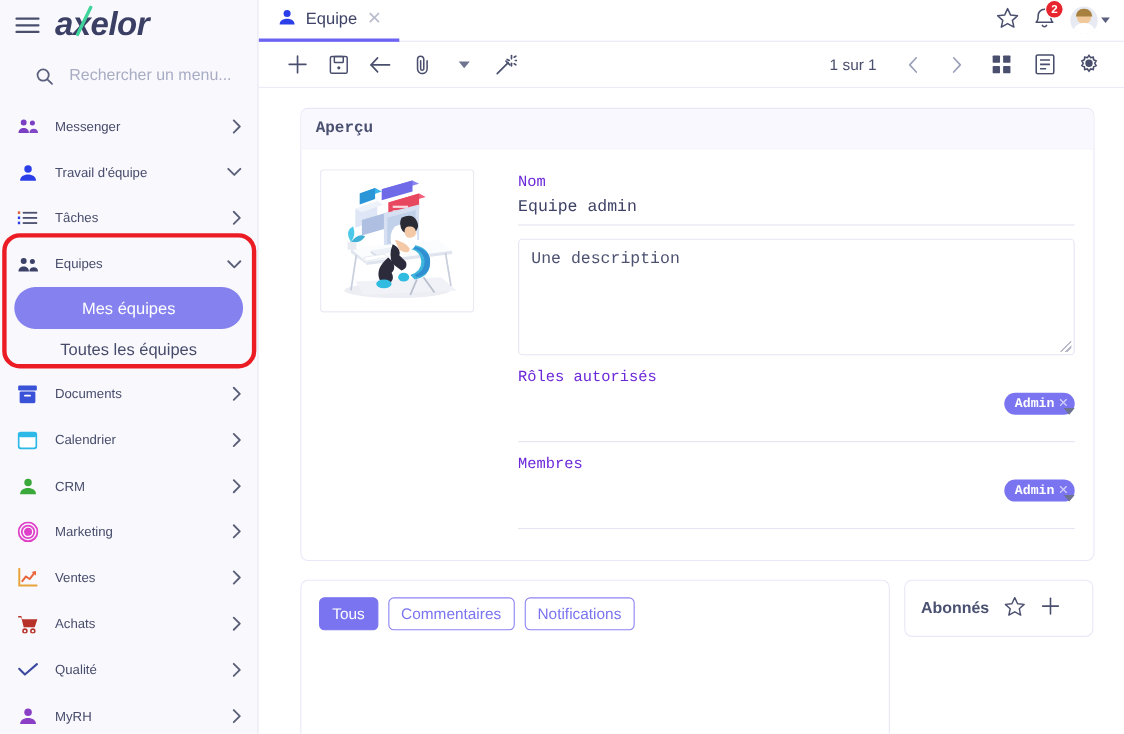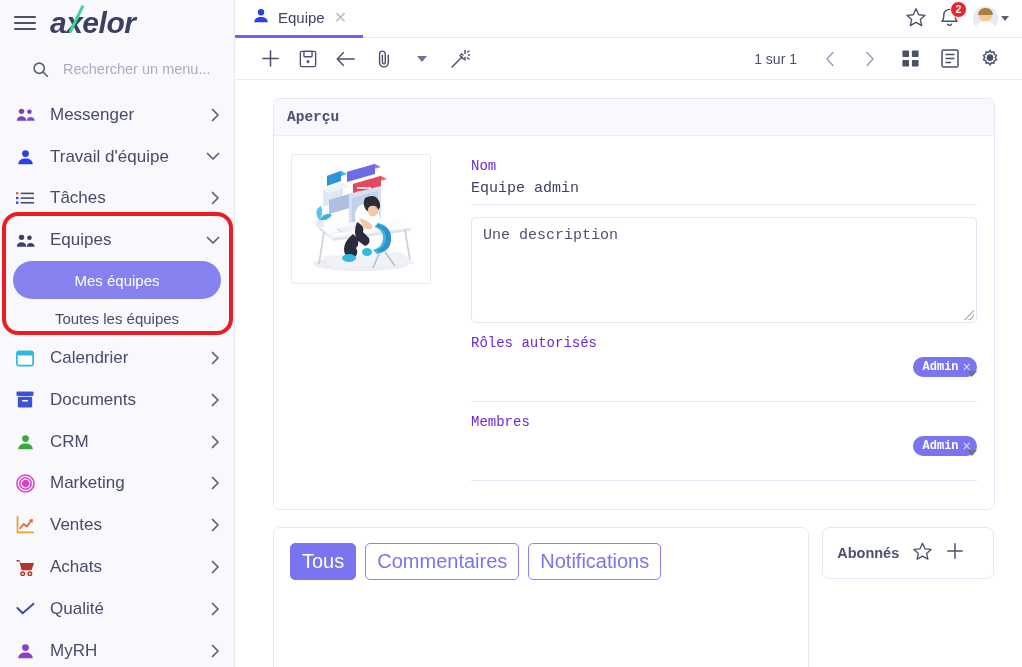--- a/index.html
+++ b/index.html
@@ -39,21 +39,21 @@
     font-family: "Liberation Sans", sans-serif; font-size: 14.5px; color: #5a5f7d; width: 170px;
   }
   .sb-search input::placeholder { color: #a9adc4; }
 
   .sb-list { margin-top: 4px; }
   .sb-item {
     display: flex; align-items: center; height: 41.8px;
     padding: 0 14px; cursor: pointer; position: relative;
   }
   .sb-item .ic { width: 22px; margin-right: 14px; display: flex; justify-content: center; align-items: center; }
-  .sb-item .lbl { font-size: 17px; color: #474c6b; flex: 1; }
+  .sb-item .lbl { font-size: 12px; color: #474c6b; flex: 1; }
   .sb-item .chev { color: #5b6079; font-size: 13px; display:flex; align-items:center; }
   .chev svg { display:block; }
 
   .sb-sub { padding: 0 13px; }
   .sb-sub-item {
     height: 38px; display: flex; align-items: center; justify-content: center;
     font-size: 15px; color: #474c6b; border-radius: 19px; cursor: pointer;
   }
   .sb-sub-item.active { background: #8582f0; color: #ffffff; }
 
@@ -155,21 +155,21 @@
   .chipline .dd { margin-left: auto; }
   .caret-dd { width: 0; height: 0; border-left: 5px solid transparent; border-right: 5px solid transparent; border-top: 6px solid #6e7390; cursor:pointer; }
 
   .lower { display: flex; gap: 13px; }
   .comment-panel {
     width: 537px; border: 1px solid #e9e7f7; border-radius: 7px; background: #fff;
     padding: 15px 16px 20px 16px; height: 175px;
   }
   .ctabs { display: flex; gap: 9px; margin-bottom: 13px; }
   .ctab {
-    font-size: 20px; padding: 6px 11px; border-radius: 5px; cursor: pointer;
+    font-size: 14px; padding: 6px 11px; border-radius: 5px; cursor: pointer;
     border: 1px solid #8a84f2; color: #7a74f0; background: #fff; text-align: center;
   }
   .ctab.active { background: #7a74f0; color: #fff; border-color: #7a74f0; }
   .cinput {
     border: 1px solid #e6e4f2; border-radius: 4px; height: 39px; position: relative;
     padding: 9px 11px; font-size: 14.5px; color: #b4b7c8; margin-bottom: 11px;
   }
   .cinput .grip {
     position: absolute; right: 2px; bottom: 2px; width: 9px; height: 9px;
     background:
@@ -296,42 +296,42 @@
         <div class="sb-sub-item active">
           <span>Mes équipes</span>
         </div>
         <div class="sb-sub-item">
           <span>Toutes les équipes</span>
         </div>
       </div>
 
       <div class="sb-item">
         <span class="ic">
-          <svg width="18" height="18" viewBox="0 0 20 20">
-            <rect x="1" y="2.5" width="18" height="16" rx="2.4" fill="#fff" stroke="#2cb9e8" stroke-width="1.9"></rect>
-            <rect x="1" y="2.5" width="18" height="4.6" rx="2.2" fill="#2cb9e8"></rect>
-          </svg>
-        </span>
-        <span class="lbl">Calendrier</span>
-        <span class="chev">
-          <svg width="9" height="14" viewBox="0 0 9 14" fill="none" stroke="#5b6079" stroke-width="1.7" stroke-linecap="round" stroke-linejoin="round">
-              <polyline points="1.5,1.5 7,7 1.5,12.5"></polyline>
-            </svg>
-        </span>
-      </div>
-
-      <div class="sb-item">
-        <span class="ic">
           <svg width="18" height="17" viewBox="0 0 20 19">
             <rect x="0.5" y="0.5" width="19" height="5" rx="1.2" fill="#3a52d8"></rect>
             <rect x="2" y="6.5" width="16" height="12" rx="1.4" fill="#3a52d8"></rect>
             <rect x="6.5" y="10" width="7" height="1.8" rx="0.9" fill="#fff"></rect>
           </svg>
         </span>
         <span class="lbl">Documents</span>
+        <span class="chev">
+          <svg width="9" height="14" viewBox="0 0 9 14" fill="none" stroke="#5b6079" stroke-width="1.7" stroke-linecap="round" stroke-linejoin="round">
+              <polyline points="1.5,1.5 7,7 1.5,12.5"></polyline>
+            </svg>
+        </span>
+      </div>
+
+      <div class="sb-item">
+        <span class="ic">
+          <svg width="18" height="18" viewBox="0 0 20 20">
+            <rect x="1" y="2.5" width="18" height="16" rx="2.4" fill="#fff" stroke="#2cb9e8" stroke-width="1.9"></rect>
+            <rect x="1" y="2.5" width="18" height="4.6" rx="2.2" fill="#2cb9e8"></rect>
+          </svg>
+        </span>
+        <span class="lbl">Calendrier</span>
         <span class="chev">
           <svg width="9" height="14" viewBox="0 0 9 14" fill="none" stroke="#5b6079" stroke-width="1.7" stroke-linecap="round" stroke-linejoin="round">
               <polyline points="1.5,1.5 7,7 1.5,12.5"></polyline>
             </svg>
         </span>
       </div>
 
       <div class="sb-item">
         <span class="ic">
           <svg width="17" height="16" viewBox="0 0 20 18" fill="#3aa83a">

